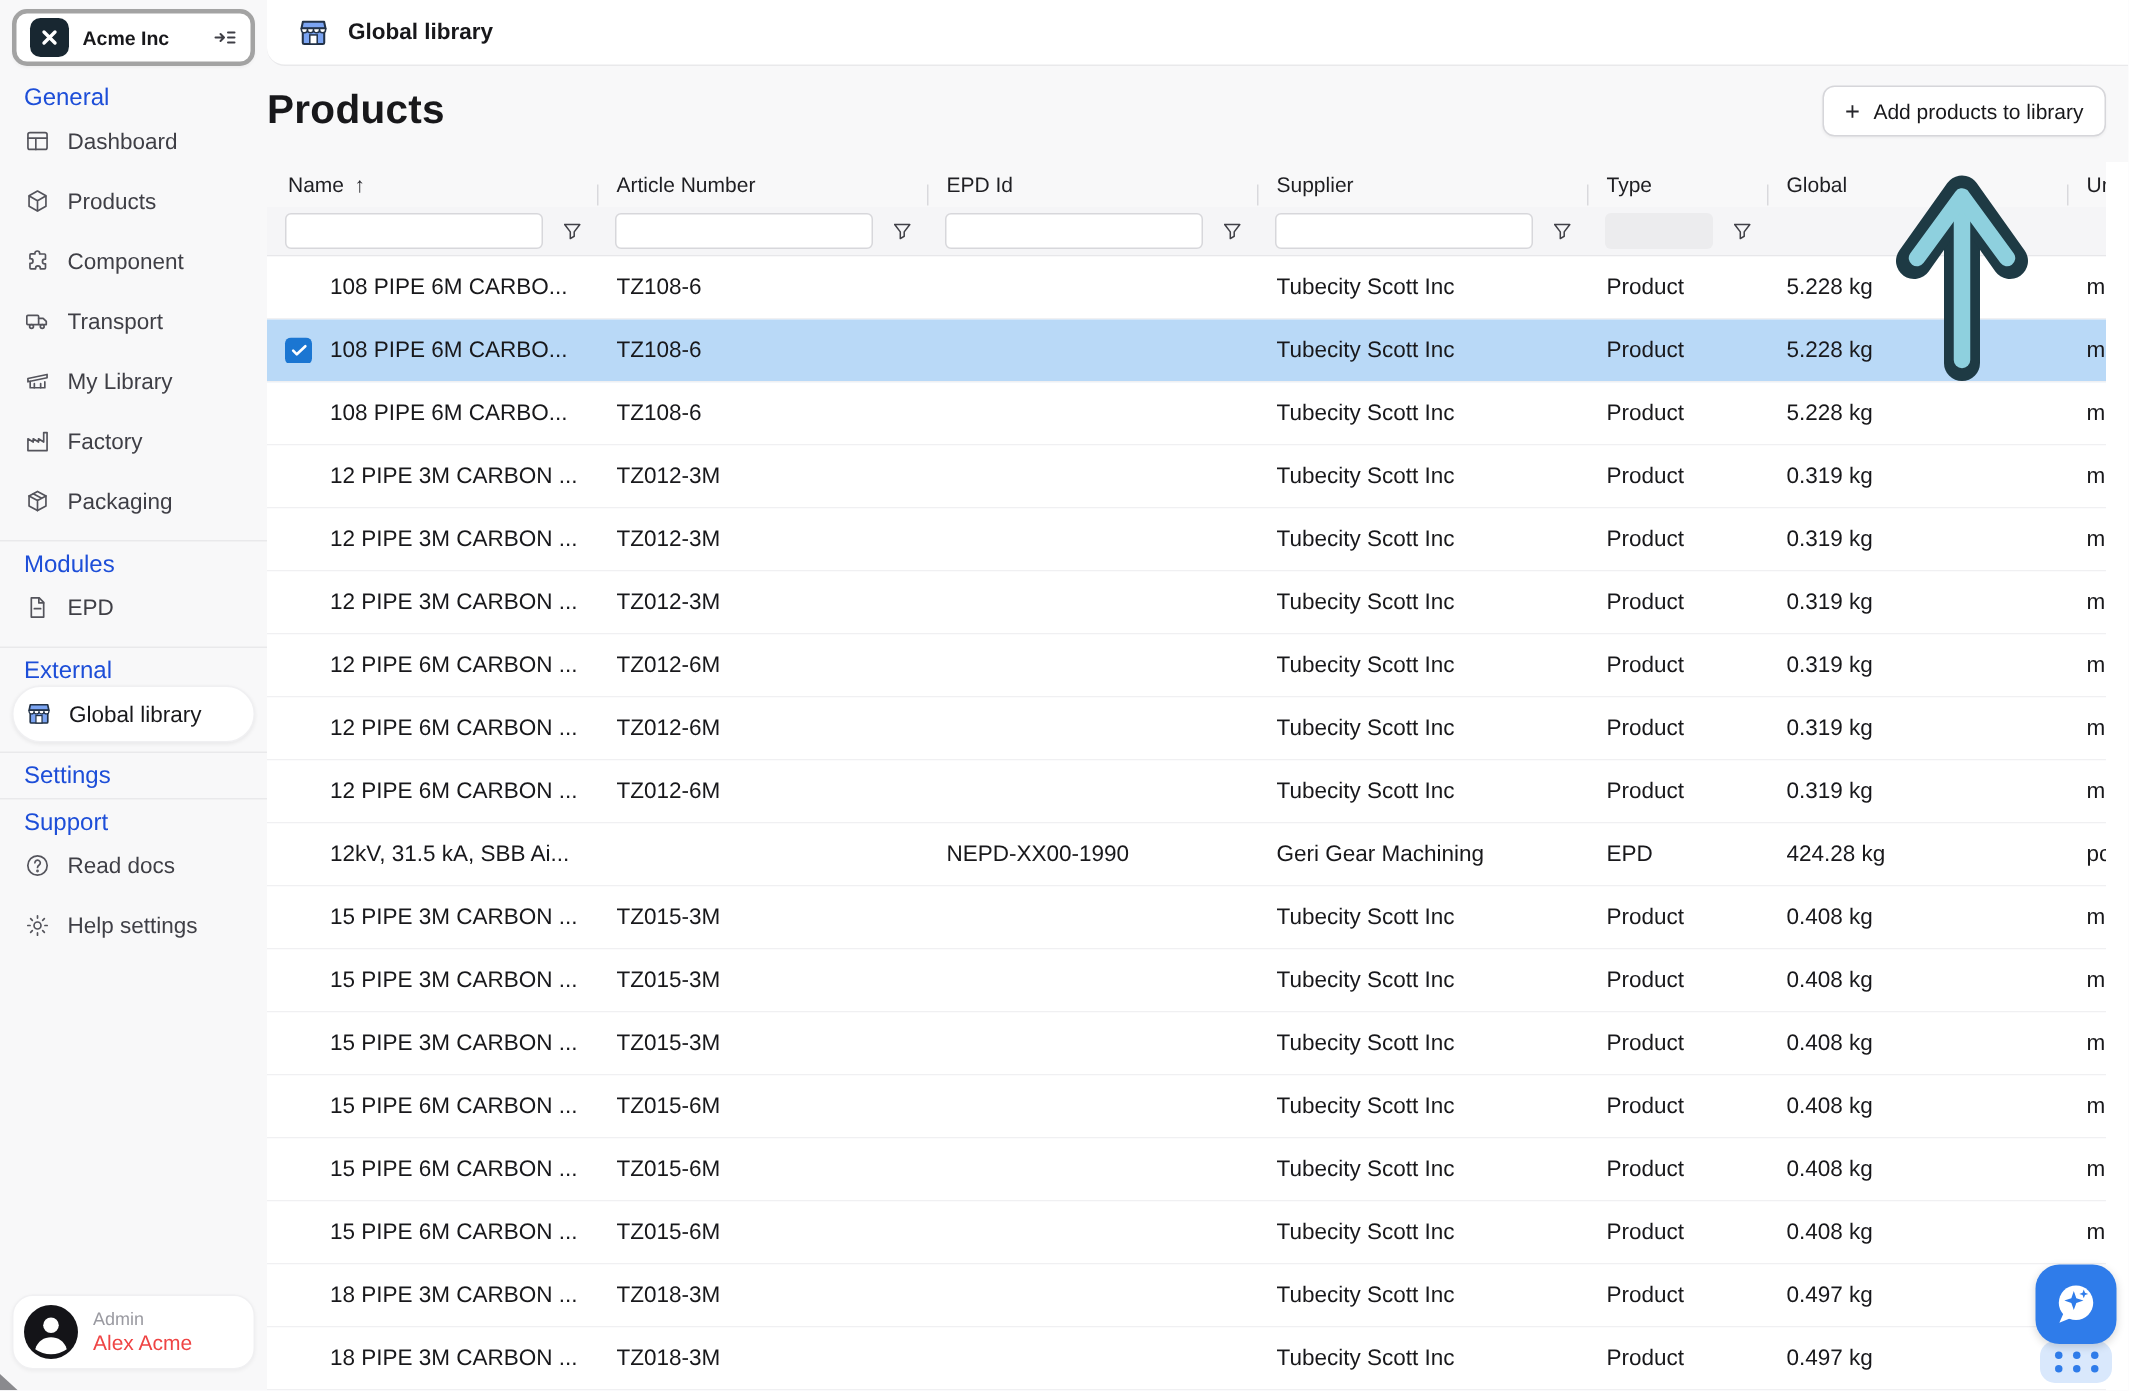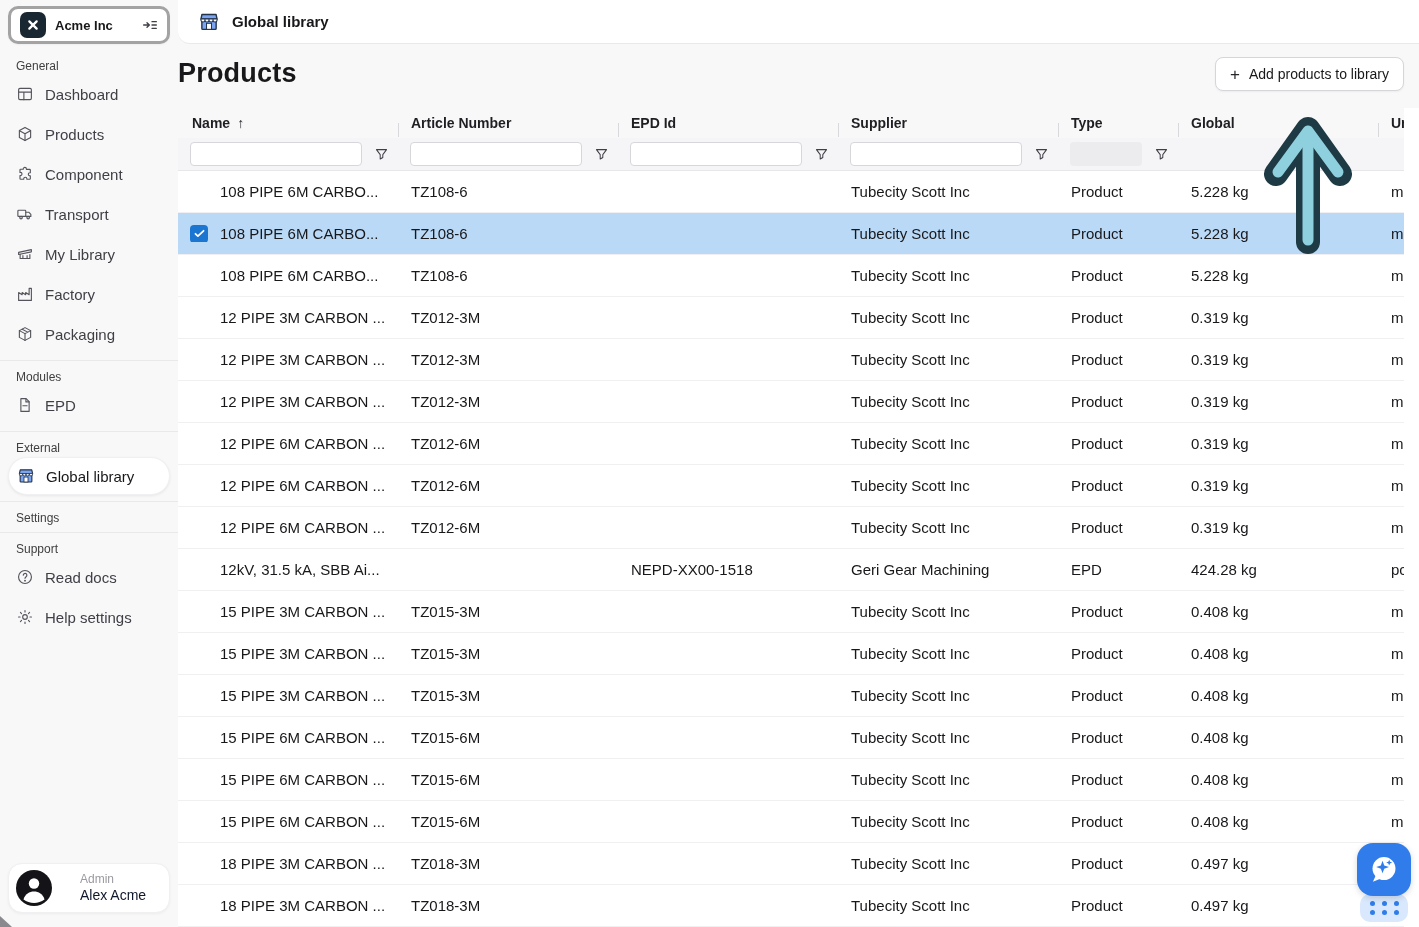--- a/index.html
+++ b/index.html
@@ -15,41 +15,41 @@
   .org-card {
     position:absolute; left:8px; top:6px; width:162px; height:38px;
     background:#fff; border:3px solid #a3a3a3; border-radius:10px;
     display:flex; align-items:center; padding:0 9px; gap:9px; cursor:pointer;
     box-shadow:0 1px 2px rgba(0,0,0,.04);
   }
   .org-logo { width:26px; height:26px; border-radius:7px; background:#182731; display:flex; align-items:center; justify-content:center; flex:0 0 auto; }
   .org-name { font-size:13px; font-weight:700; flex:1; }
   .collapse-btn { display:flex; align-items:center; color:#3f3f46; }
   .side-nav { position:absolute; left:0; right:0; top:50px; }
-  .side-label { font-size:12px; color:#404040; margin:8px 0 0 16px; line-height:16px; }
+  .side-label { font-size:16px; color:#1d4ed8; margin:8px 0 0 16px; line-height:16px; }
   .side-item {
     height:40px; display:flex; align-items:center; gap:11px;
     padding-left:16px; font-size:15px; color:#3f3f46; cursor:pointer;
   }
   .side-item .side-icon { width:18px; height:18px; display:flex; align-items:center; justify-content:center; color:#54545c; flex:0 0 auto; }
   .side-item svg { width:18px; height:18px; }
   .side-item.active {
     height:38px; margin:1px 8px; padding-left:8px; width:162px;
     background:#fff; border-radius:19px; border:1px solid #f0f0f2;
     box-shadow:0 1px 3px rgba(0,0,0,.07); color:#18181b; font-weight:500;
   }
   .side-divider { height:1px; background:#e9e9eb; margin:6px 0 0 0; }
   .user-card {
     position:absolute; left:8px; bottom:14px; width:162px; height:50px;
     background:#fff; border:1px solid #f0f0f2; border-radius:14px;
-    display:flex; align-items:center; gap:28px; padding-left:7px; cursor:pointer;
+    display:flex; align-items:center; gap:10px; padding-left:7px; cursor:pointer;
     box-shadow:0 1px 3px rgba(0,0,0,.05);
   }
   .user-role { font-size:12px; color:#9a9aa1; line-height:15px; }
-  .user-name { font-size:14px; color:#0f172a; line-height:17px; }
+  .user-name { font-size:14px; color:#ef4444; line-height:17px; }
   
   .topbar {
     position:absolute; left:178px; right:0; top:0; height:44px; background:#fff;
     border-bottom:1px solid #e9e9eb; border-radius:0 0 0 12px;
     display:flex; align-items:center; gap:12px; padding-left:20px; z-index:4;
   }
   .topbar-title { font-size:15px; font-weight:700; }
   
   .main-head { position:absolute; left:178px; right:0; top:44px; height:64px; }
   .page-title { font-size:27px; font-weight:700; padding-top:14px; letter-spacing:.2px; }
@@ -59,21 +59,21 @@
     display:flex; align-items:center; gap:9px; padding:0 14px;
     font-size:14px; color:#18181b; cursor:pointer;
     box-shadow:0 1px 2px rgba(0,0,0,.05);
     font-family:"Liberation Sans", sans-serif;
   }
   .add-btn .plus { font-size:17px; font-weight:400; color:#26262b; line-height:1; }
   
   .table-viewport { position:absolute; left:178px; top:108px; width:1226px; bottom:0; overflow:hidden; background:#fff; }
   .tbl { width:1420px; }
   .thead { display:grid; height:30px; background:#f8f8f9; align-items:center; }
-  .th { position:relative; display:flex; align-items:center; padding-left:13px; font-size:14px; font-weight:700; color:#1f1f23; white-space:nowrap; cursor:pointer; }
+  .th { position:relative; display:flex; align-items:center; padding-left:13px; font-size:14px; font-weight:400; color:#1f1f23; white-space:nowrap; cursor:pointer; }
   .th:first-child { padding-left:14px; }
   .th + .th::before { content:""; position:absolute; left:0; top:8px; width:1px; height:14px; background:#d9d9dd; }
   .sort-arrow { margin-left:7px; font-size:14px; color:#26262b; }
   .tfilter { display:grid; height:33px; background:#f5f5f7; align-items:center; border-bottom:1px solid #e7e7ea; }
   .fcell { display:flex; align-items:center; gap:10px; padding-left:12px; }
   .fcell input {
     height:24px; border:1px solid #d7d7db; border-radius:4px; background:#fff;
     font-family:"Liberation Sans", sans-serif; font-size:13px; padding:0 6px; outline:none;
   }
   .fcell .select-box { height:24px; background:#ececee; border-radius:4px; cursor:pointer; }
@@ -428,21 +428,21 @@
           <div class="cell"><span>TZ012-6M</span></div>
           <div class="cell"><span></span></div>
           <div class="cell"><span>Tubecity Scott Inc</span></div>
           <div class="cell"><span>Product</span></div>
           <div class="cell"><span>0.319 kg</span></div>
           <div class="cell"><span>m</span></div>
         </div>
         <div class="row" style="grid-template-columns: 220px 220px 220px 220px 120px 200px 220px;">
           <div class="cell cell-name"><span>12kV, 31.5 kA, SBB Ai...</span></div>
           <div class="cell"><span></span></div>
-          <div class="cell"><span>NEPD-XX00-1518</span></div>
+          <div class="cell"><span>NEPD-XX00-1990</span></div>
           <div class="cell"><span>Geri Gear Machining</span></div>
           <div class="cell"><span>EPD</span></div>
           <div class="cell"><span>424.28 kg</span></div>
           <div class="cell"><span>pcs</span></div>
         </div>
         <div class="row" style="grid-template-columns: 220px 220px 220px 220px 120px 200px 220px;">
           <div class="cell cell-name"><span>15 PIPE 3M CARBON ...</span></div>
           <div class="cell"><span>TZ015-3M</span></div>
           <div class="cell"><span></span></div>
           <div class="cell"><span>Tubecity Scott Inc</span></div>

